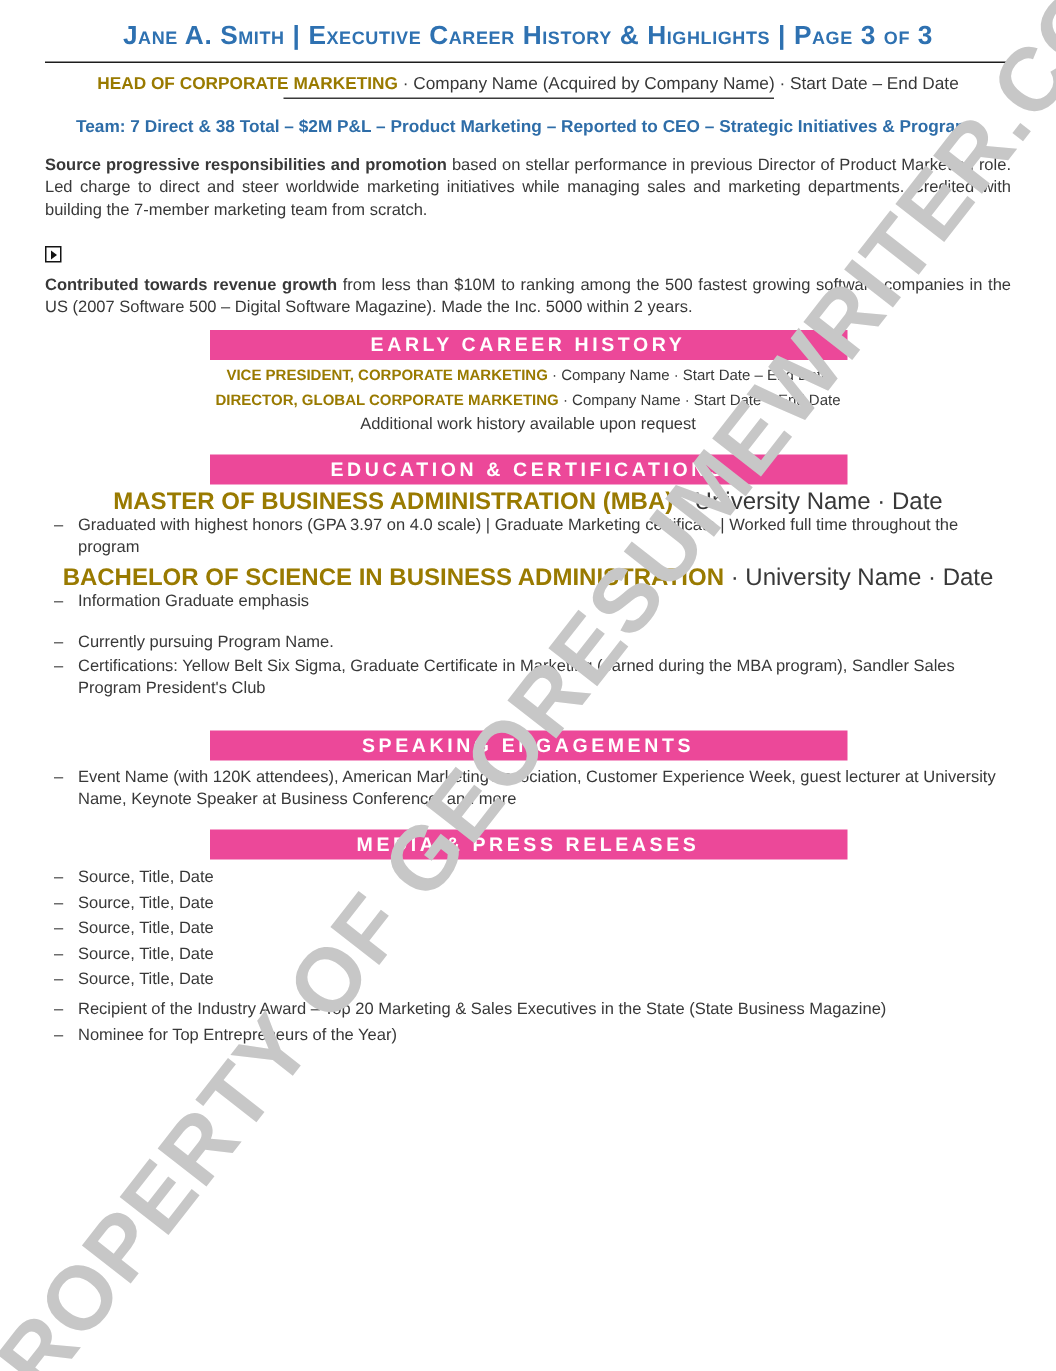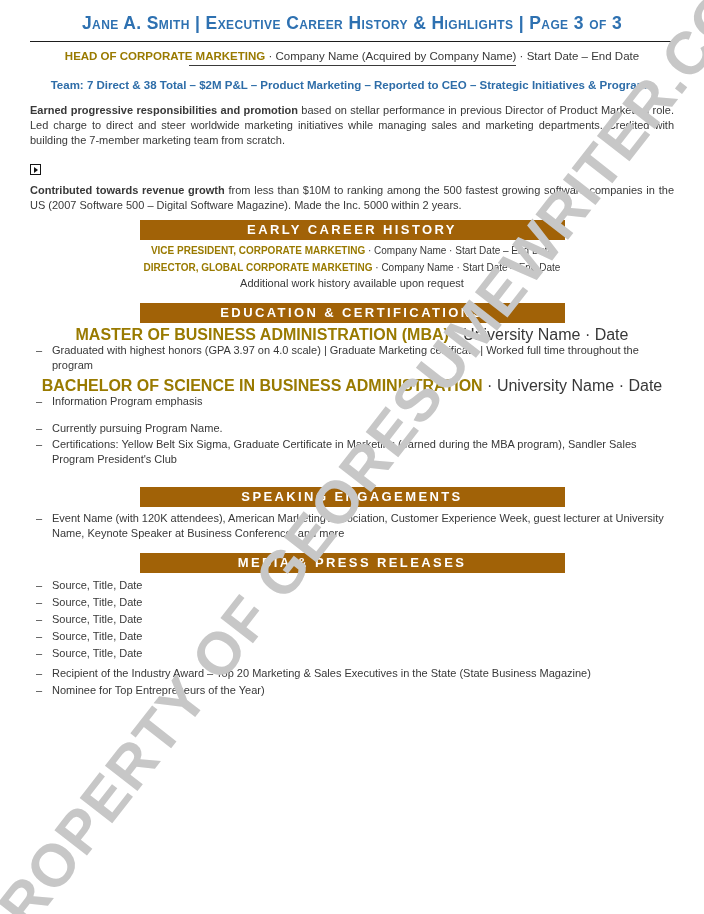--- a/index.html
+++ b/index.html
@@ -32,21 +32,21 @@
     margin-top:2px; display:flex; align-items:center; justify-content:center;
   }
   .play-tri {
     width:0; height:0; margin-left:1px;
     border-left:4.5px solid #141414;
     border-top:3px solid transparent; border-bottom:3px solid transparent;
   }
   .pbullet .txt { text-align:justify; }
 
   .banner {
-    width:425px; margin:0 auto; background:#a16207; color:#ffffff;
+    width:425px; margin:0 auto; background:#ec4899; color:#ffffff;
     font-weight:bold; font-size:13px; line-height:20px; height:20px;
     text-align:center; letter-spacing:2.4px;
   }
   .mt8  { margin-top:8px; }  .mt13 { margin-top:13px; }
   .mt21 { margin-top:21px; } .mt10 { margin-top:10px; }
 
   .center-entry { text-align:center; font-size:10px; line-height:16.5px; }
   .center-entry.first { margin-top:3px; }
   .note-line { text-align:center; line-height:14px; }
 
@@ -82,21 +82,21 @@
     <div class="page-title">Jane A. Smith | Executive Career History &amp; Highlights | Page 3 of 3</div>
     <hr class="header-rule">
 
     <div class="role-line">
       <span class="role-title">HEAD OF CORPORATE MARKETING</span><span> · Company Name (Acquired by Company Name) · Start Date – End Date</span>
     </div>
     <div class="role-underline"></div>
     <div class="team-line">Team: 7 Direct &amp; 38 Total – $2M P&amp;L – Product Marketing – Reported to CEO – Strategic Initiatives &amp; Programs</div>
 
     <p class="summary">
-      <span class="lead">Earned progressive responsibilities and promotion</span><span> based on stellar performance in previous Director of Product Marketing role. Led charge to direct and steer worldwide marketing initiatives while managing sales and marketing departments. Credited with building the 7-member marketing team from scratch.</span>
+      <span class="lead">Source progressive responsibilities and promotion</span><span> based on stellar performance in previous Director of Product Marketing role. Led charge to direct and steer worldwide marketing initiatives while managing sales and marketing departments. Credited with building the 7-member marketing team from scratch.</span>
     </p>
 
     <div class="pbullet">
       <span class="play-box">
           <span class="play-tri"></span>
         </span>
       <span class="txt">
         <span class="lead">Contributed towards revenue growth</span><span> from less than $10M to ranking among the 500 fastest growing software companies in the US (2007 Software 500 – Digital Software Magazine). Made the Inc. 5000 within 2 years.</span>
       </span>
     </div>
@@ -119,21 +119,21 @@
         <span class="dash">–</span>
         <span class="dtext">Graduated with highest honors (GPA 3.97 on 4.0 scale) | Graduate Marketing certificate | Worked full time throughout the program</span>
       </div>
     </div>
     <div class="degree-line bs">
       <span class="role-title">BACHELOR OF SCIENCE IN BUSINESS ADMINISTRATION</span><span> · University Name · Date</span>
     </div>
     <div class="dlist">
       <div class="drow">
         <span class="dash">–</span>
-        <span class="dtext">Information Program emphasis</span>
+        <span class="dtext">Information Graduate emphasis</span>
       </div>
     </div>
     <div class="spacer12"></div>
     <div class="dlist">
       <div class="drow">
         <span class="dash">–</span>
         <span class="dtext">Currently pursuing Program Name.</span>
       </div>
       <div class="drow gap2">
         <span class="dash">–</span>

